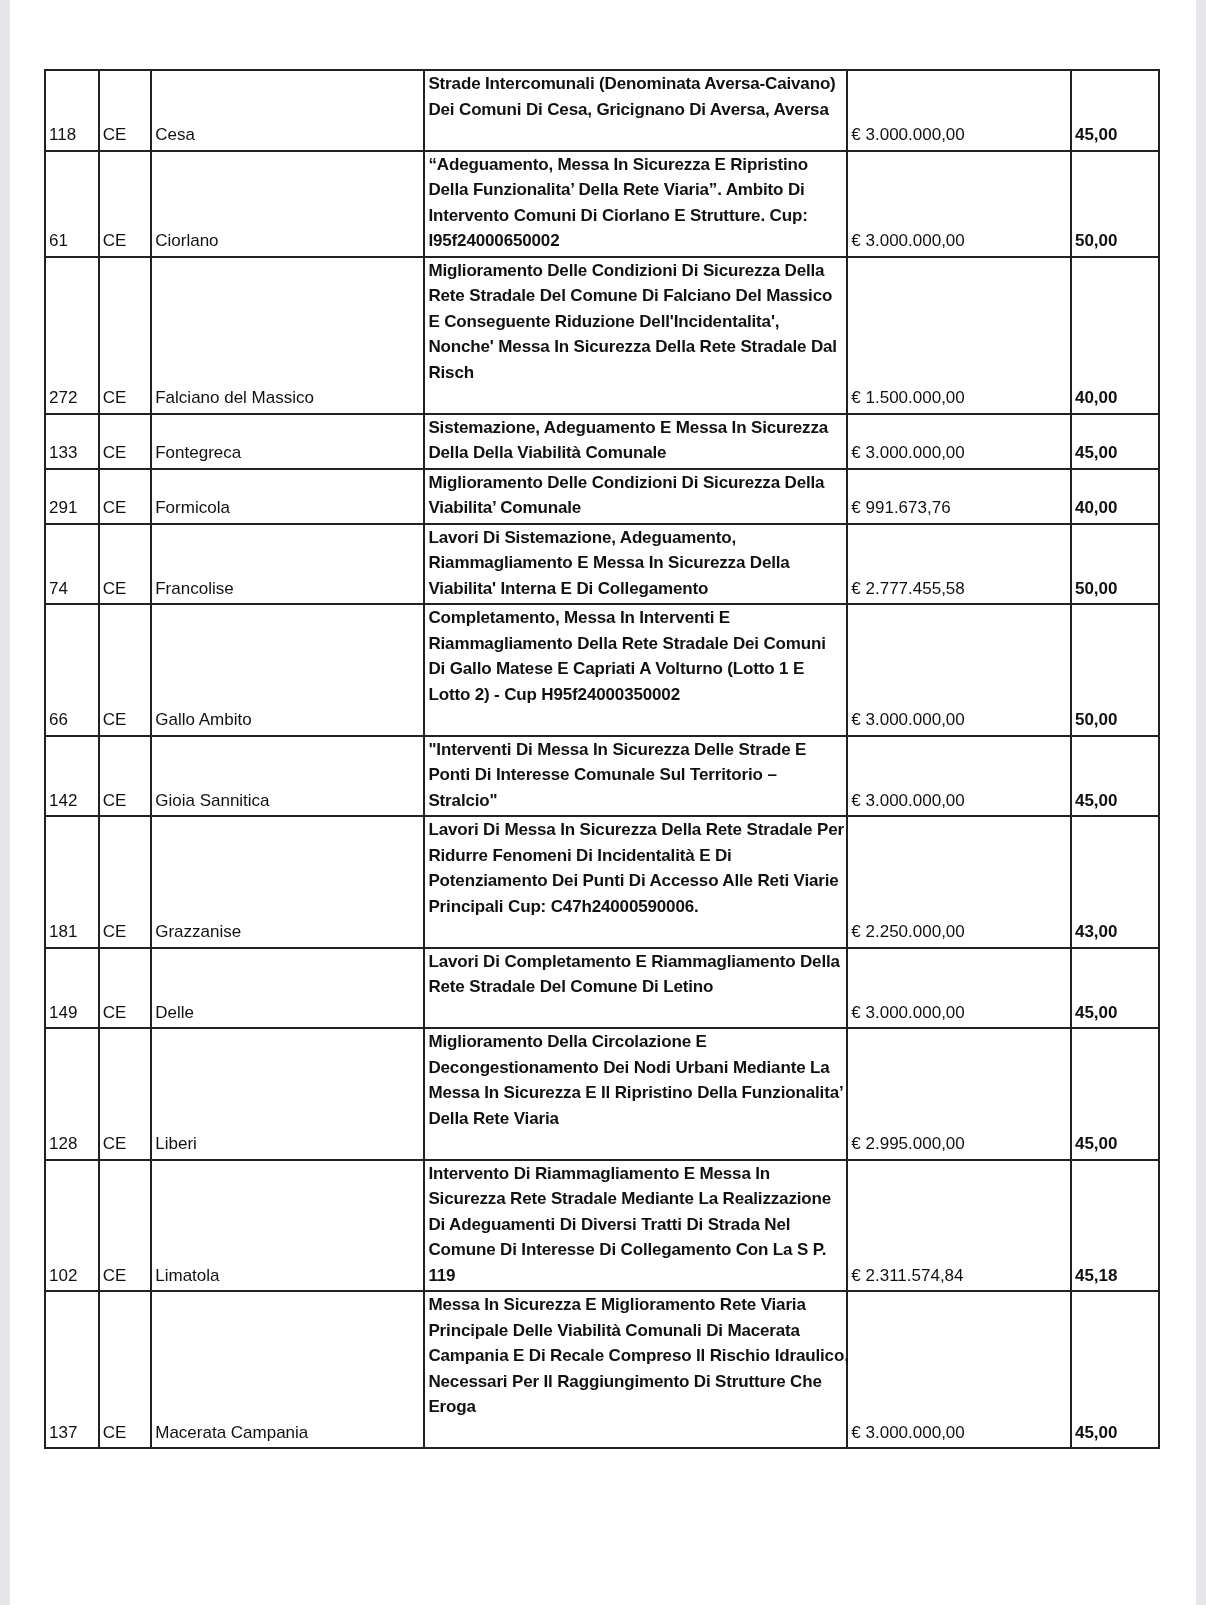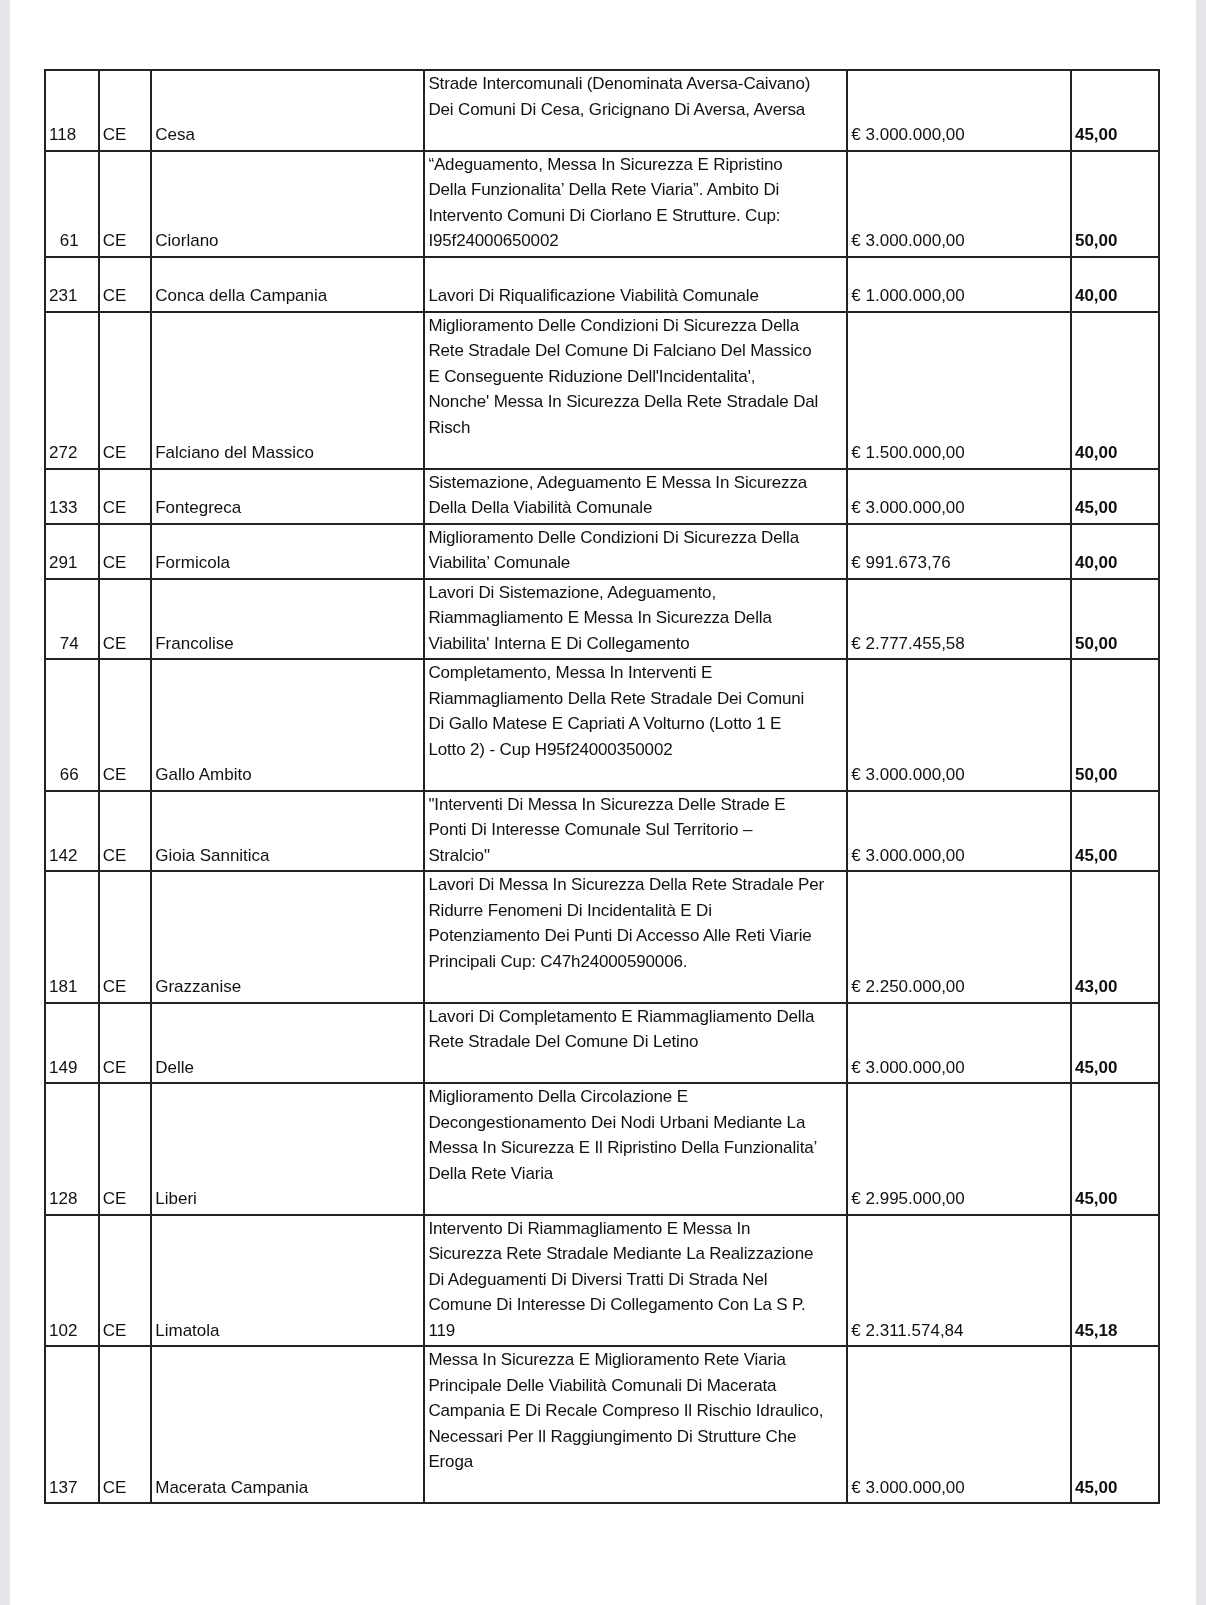--- a/index.html
+++ b/index.html
@@ -21,24 +21,24 @@
       color: #111;
     }
     table.grid td {
       border: 2px solid #222;
       padding: 0 2px 2px 3px;
       vertical-align: bottom;
       line-height: 25.5px;
       white-space: nowrap;
     }
     td.c-id { width: 46px; }
-    td.c-id.right { text-align: right; padding-right: 19px; }
+    td.c-id.right { padding-right: 19px; }
     td.c-prov { width: 45px; }
     td.c-com { width: 263px; }
-    td.c-desc { width: 411px; vertical-align: top; white-space: normal; letter-spacing: -0.15px; }
+    td.c-desc { width: 411px; vertical-align: top; white-space: normal; letter-spacing: -0.15px; font-weight: bold; }
     td.c-amt { width: 214px; }
     td.c-score { width: 80px; font-weight: bold; }
     td.mid { vertical-align: middle; }
     .desc-line { display: block; }
   </style>
 </head>
 <body>
 
 <div class="page">
   <table class="grid">
@@ -62,31 +62,20 @@
           <td class="c-desc">
             <span class="desc-line">“Adeguamento, Messa In Sicurezza E Ripristino</span>
             <span class="desc-line">Della Funzionalita’ Della Rete Viaria”. Ambito Di</span>
             <span class="desc-line">Intervento Comuni Di Ciorlano E Strutture. Cup:</span>
             <span class="desc-line">I95f24000650002</span>
           </td>
           <td class="c-amt">€ 3.000.000,00</td>
           <td class="c-score">50,00</td>
         </tr>
         <tr>
-          <td class="c-id">231</td>
-          <td class="c-prov">CE</td>
-          <td class="c-com">Conca della Campania</td>
-          <td class="c-desc">
-            <span class="desc-line">&nbsp;</span>
-            <span class="desc-line">Lavori Di Riqualificazione Viabilità Comunale</span>
-          </td>
-          <td class="c-amt">€ 1.000.000,00</td>
-          <td class="c-score">40,00</td>
-        </tr>
-        <tr>
           <td class="c-id">272</td>
           <td class="c-prov">CE</td>
           <td class="c-com">Falciano del Massico</td>
           <td class="c-desc">
             <span class="desc-line">Miglioramento Delle Condizioni Di Sicurezza Della</span>
             <span class="desc-line">Rete Stradale Del Comune Di Falciano Del Massico</span>
             <span class="desc-line">E Conseguente Riduzione Dell'Incidentalita',</span>
             <span class="desc-line">Nonche' Messa In Sicurezza Della Rete Stradale Dal</span>
             <span class="desc-line">Risch</span>
             <span class="desc-line">&nbsp;</span>

